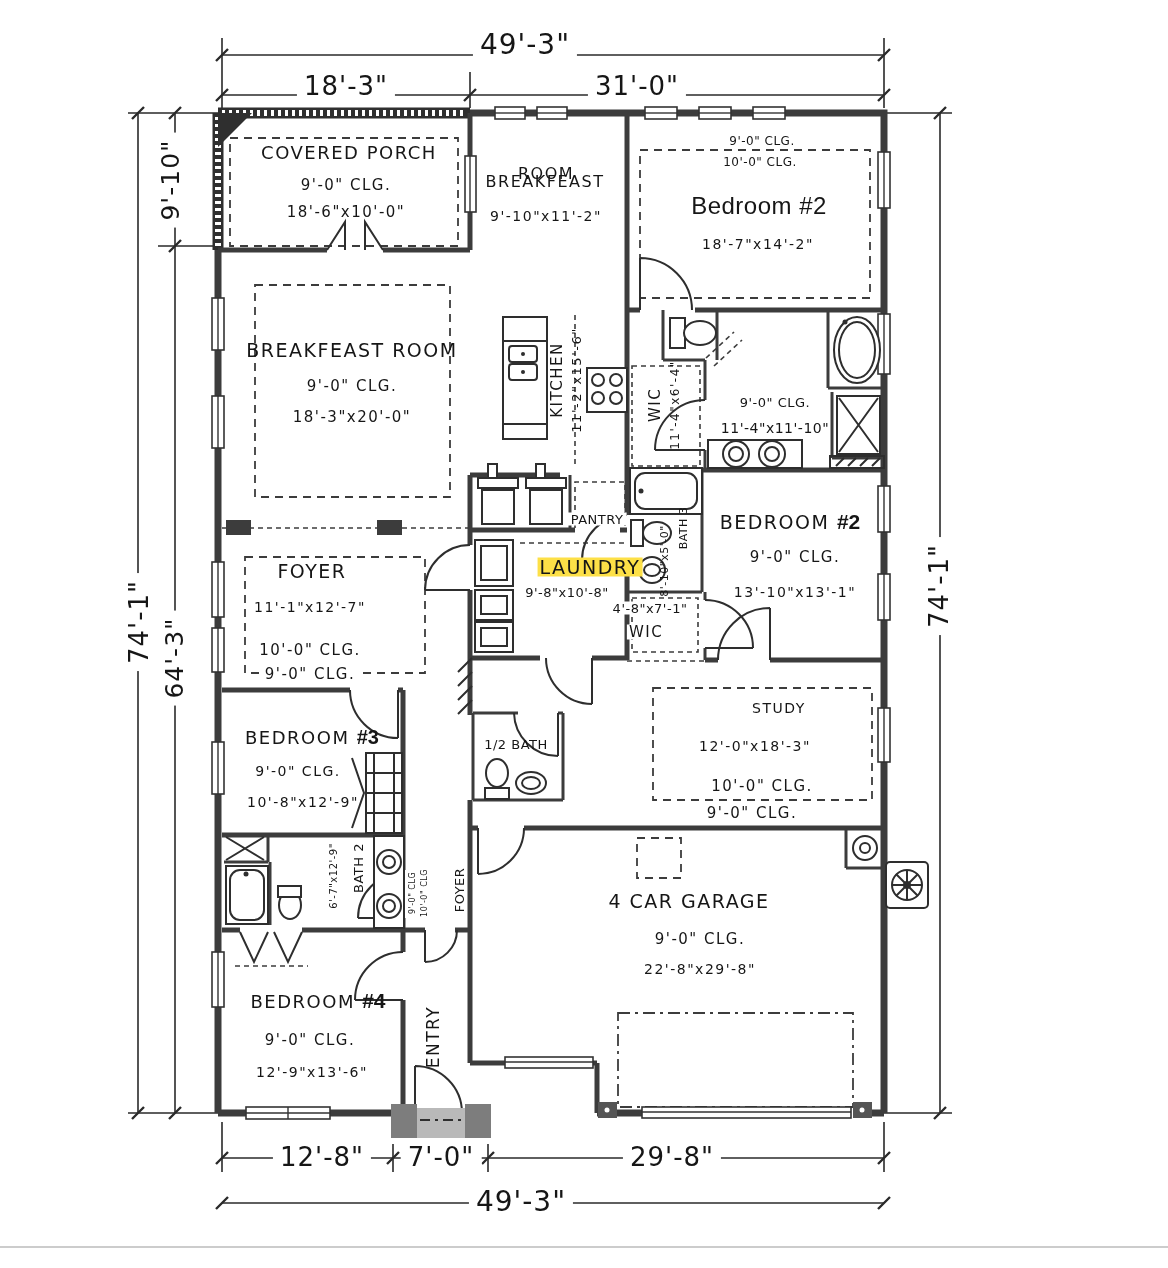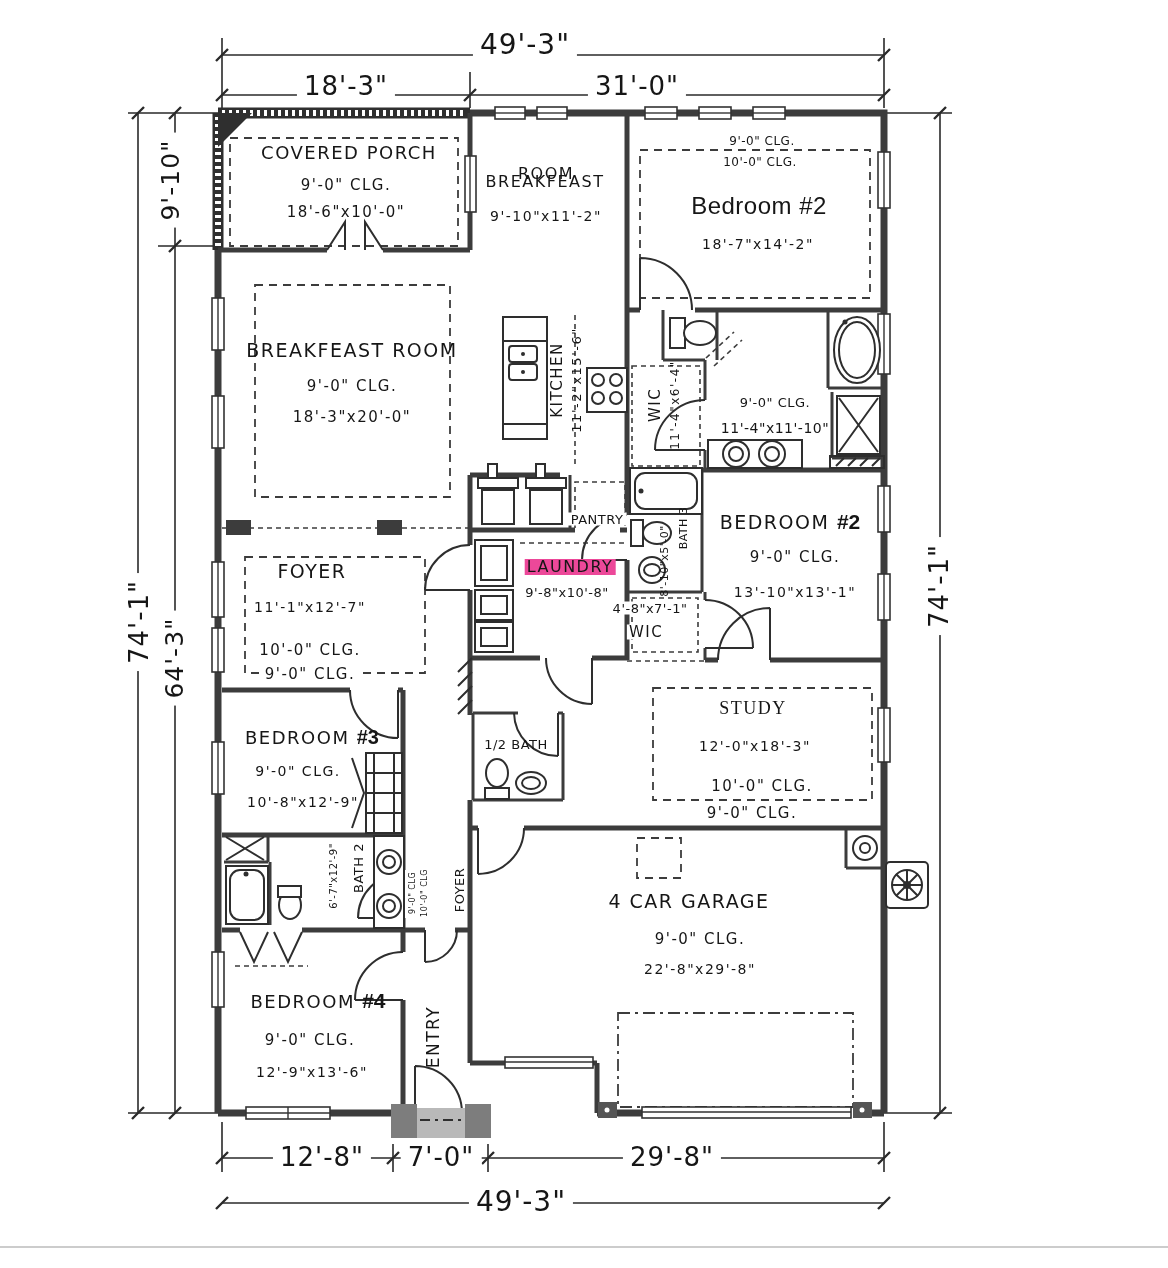--- a/index.html
+++ b/index.html
@@ -358,36 +358,36 @@
 
 <div class="lbl hand small" style="left:597px;top:519px;font-size:13px;background:#fff;padding:0 3px;text-align:center;">PANTRY</div>
 
 <div class="lbl hand vert small" style="left:683px;top:528px;font-size:11px;">BATH 3</div>
 <div class="lbl hand vert small" style="left:664px;top:561px;font-size:11px;">8'-10"x5'-0"</div>
 
 <div class="lbl" style="left:790px;top:521px;font-size:19px;text-align:right;"><span class="hand">BEDROOM</span> <span class="num" style="font-size:21px;">#2</span></div>
 <div class="lbl hand" style="left:795px;top:557px;font-size:15px;">9'-0" CLG.</div>
 <div class="lbl hand" style="left:795px;top:592px;font-size:14px;">13'-10"x13'-1"</div>
 
-<div class="lbl hand" style="left:570px;top:567px;font-size:16px;background:#ec4899;padding:0 2px;">LAUNDRY</div>
+<div class="lbl hand" style="left:590px;top:567px;font-size:19px;background:#fde047;padding:0 2px;">LAUNDRY</div>
 <div class="lbl hand small" style="left:567px;top:592px;font-size:13px;">9'-8"x10'-8"</div>
 
 <div class="lbl hand small" style="left:650px;top:608px;font-size:13px;background:#fff;padding:0 2px;">4'-8"x7'-1"</div>
 <div class="lbl hand" style="left:646px;top:632px;font-size:15px;background:#fff;padding:0 2px;">WIC</div>
 
 <div class="lbl hand" style="left:312px;top:571px;font-size:19px;">FOYER</div>
 <div class="lbl hand" style="left:310px;top:607px;font-size:14px;">11'-1"x12'-7"</div>
 <div class="lbl hand" style="left:310px;top:650px;font-size:15px;">10'-0" CLG.</div>
 <div class="lbl hand" style="left:310px;top:674px;font-size:15px;background:#fff;padding:0 2px;">9'-0" CLG.</div>
 
 <div class="lbl" style="left:312px;top:737px;font-size:18px;"><span class="hand">BEDROOM</span> <span class="num" style="font-size:20px;">#3</span></div>
 <div class="lbl hand" style="left:298px;top:771px;font-size:14px;">9'-0" CLG.</div>
 <div class="lbl hand" style="left:303px;top:802px;font-size:14px;">10'-8"x12'-9"</div>
 
-<div class="lbl hand" style="left:753px;top:708px;font-size:18px;font-family:Liberation Serif, serif;">STUDY</div>
+<div class="lbl hand" style="left:779px;top:708px;font-size:14px;">STUDY</div>
 <div class="lbl hand" style="left:755px;top:746px;font-size:14px;">12'-0"x18'-3"</div>
 <div class="lbl hand" style="left:762px;top:786px;font-size:15px;">10'-0" CLG.</div>
 <div class="lbl hand" style="left:752px;top:813px;font-size:15px;">9'-0" CLG.</div>
 
 <div class="lbl hand small" style="left:516px;top:744px;font-size:13px;">1/2 BATH</div>
 
 <div class="lbl hand vert small" style="left:334px;top:876px;font-size:10px;">6'-7"x12'-9"</div>
 <div class="lbl hand vert small" style="left:358px;top:868px;font-size:13px;">BATH 2</div>
 <div class="lbl hand vert small" style="left:413px;top:893px;font-size:8px;">9'-0" CLG</div>
 <div class="lbl hand vert small" style="left:425px;top:893px;font-size:8px;">10'-0" CLG</div>

